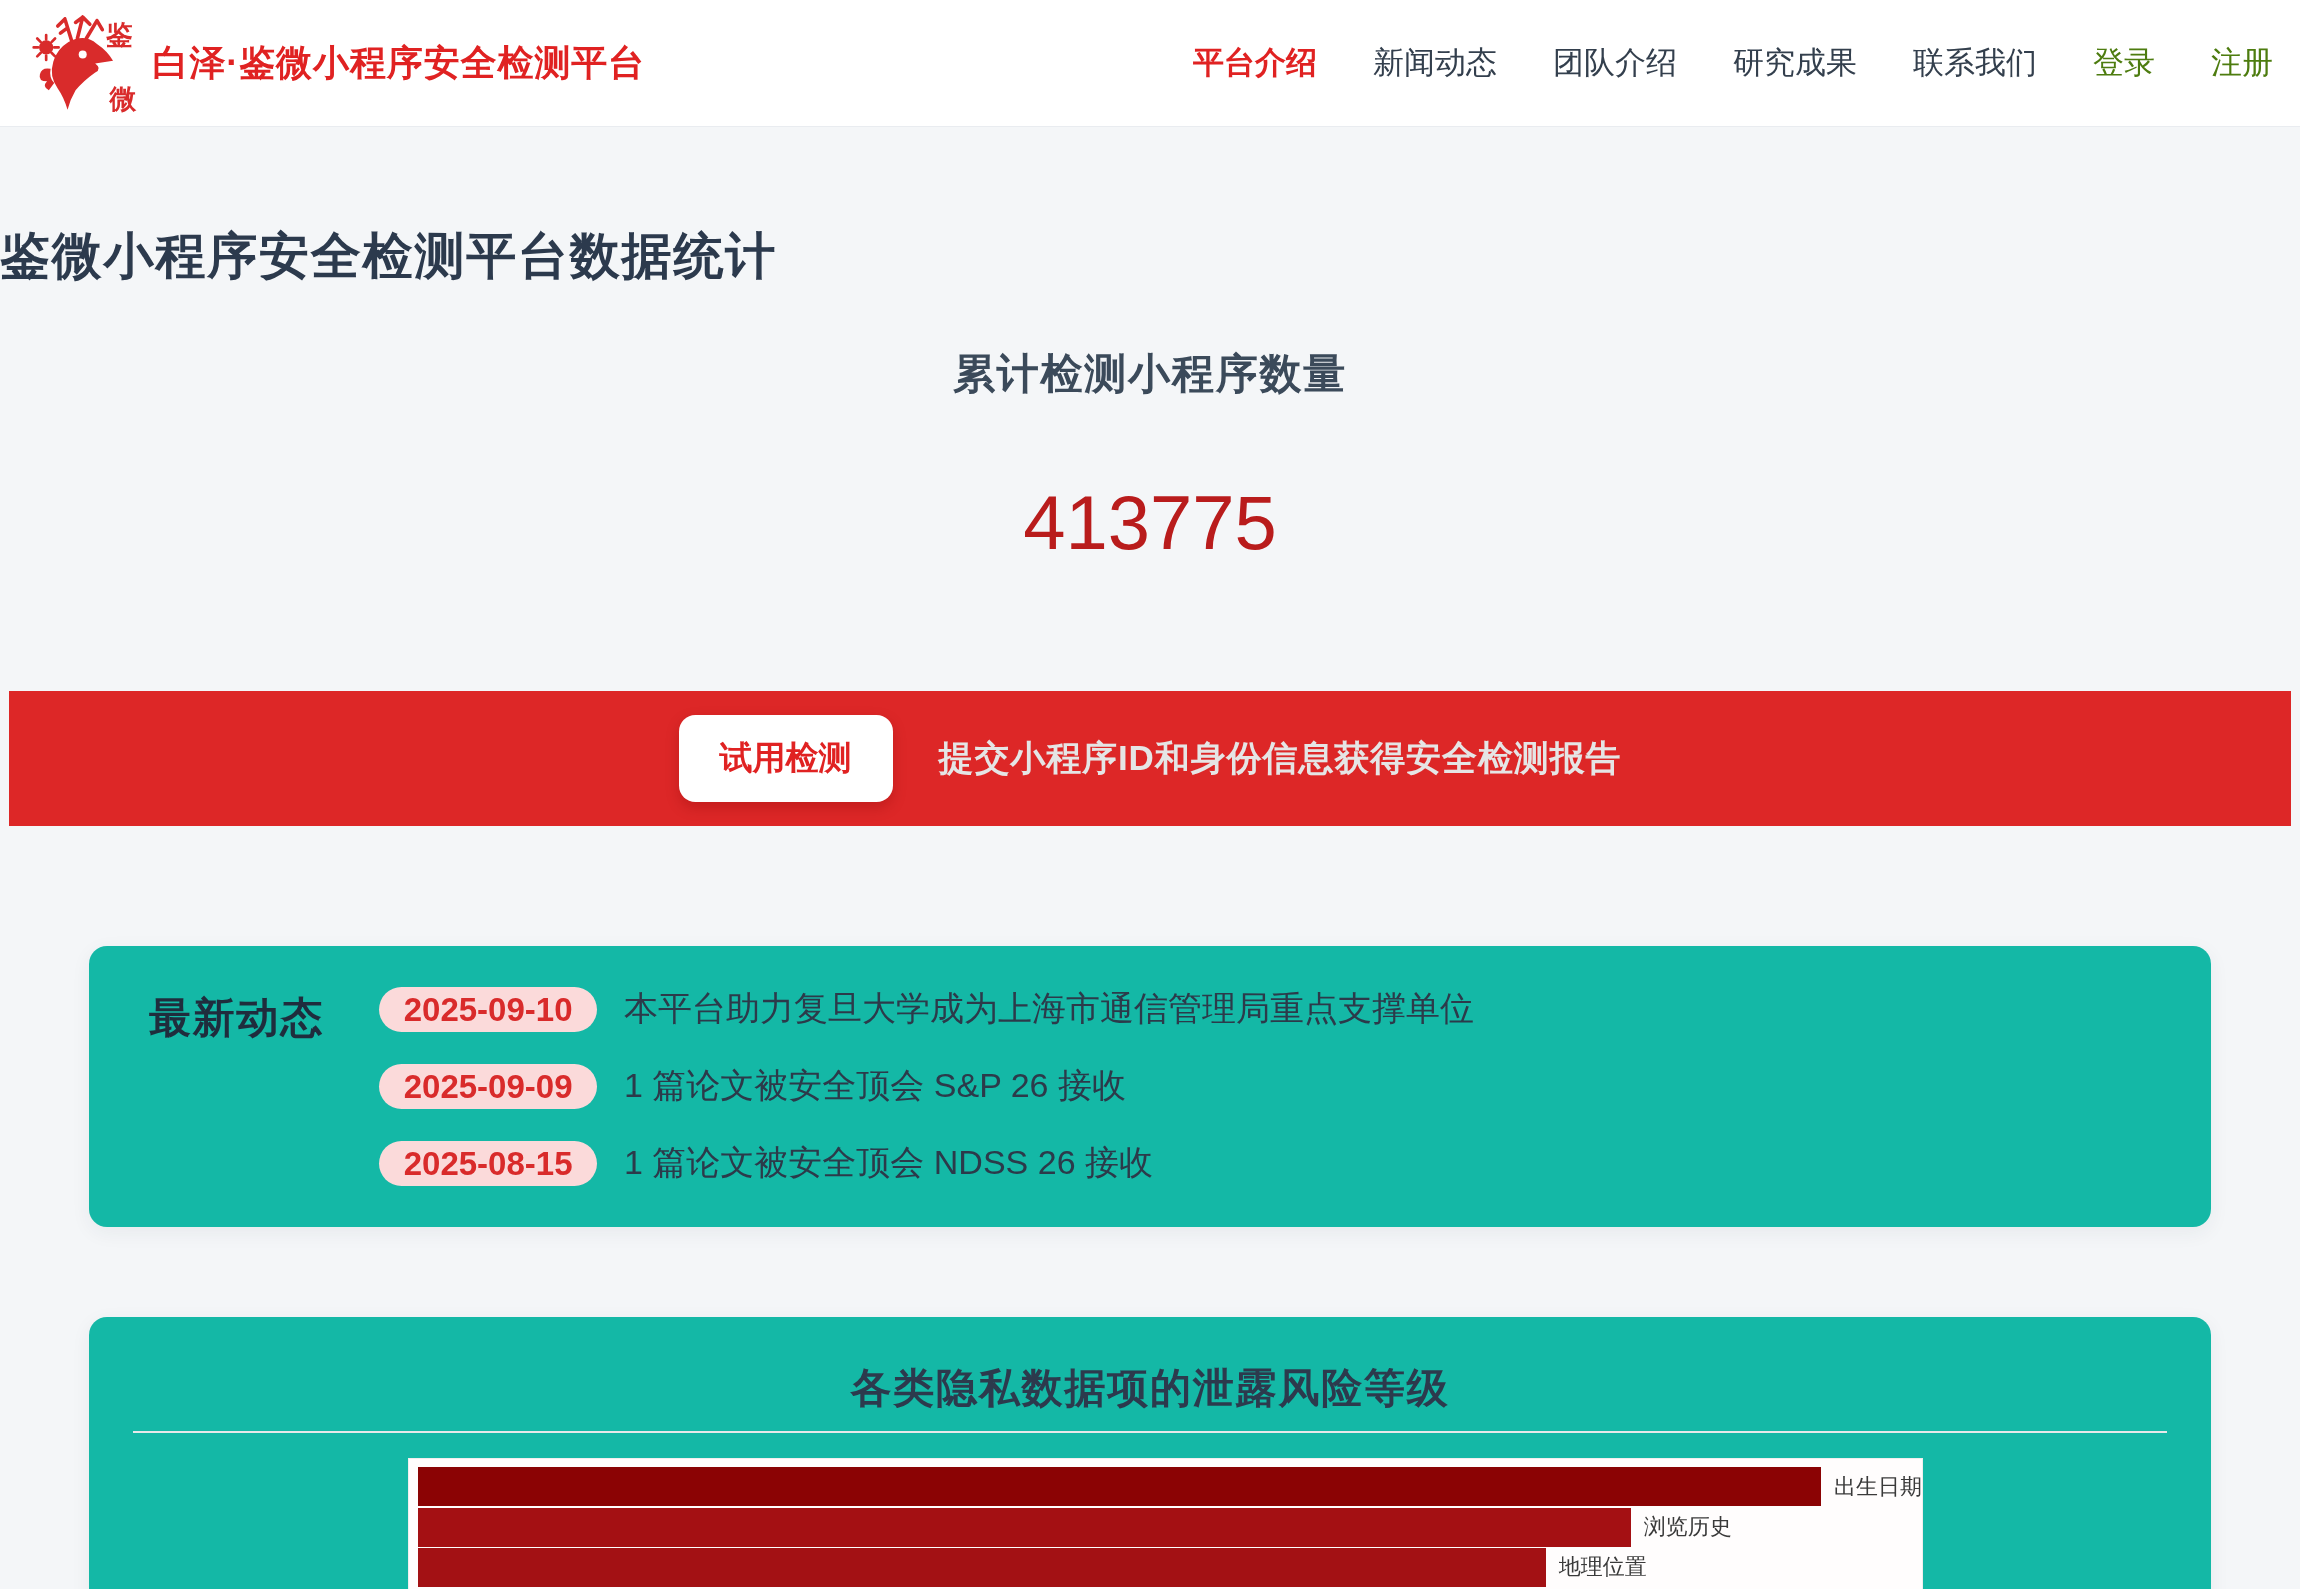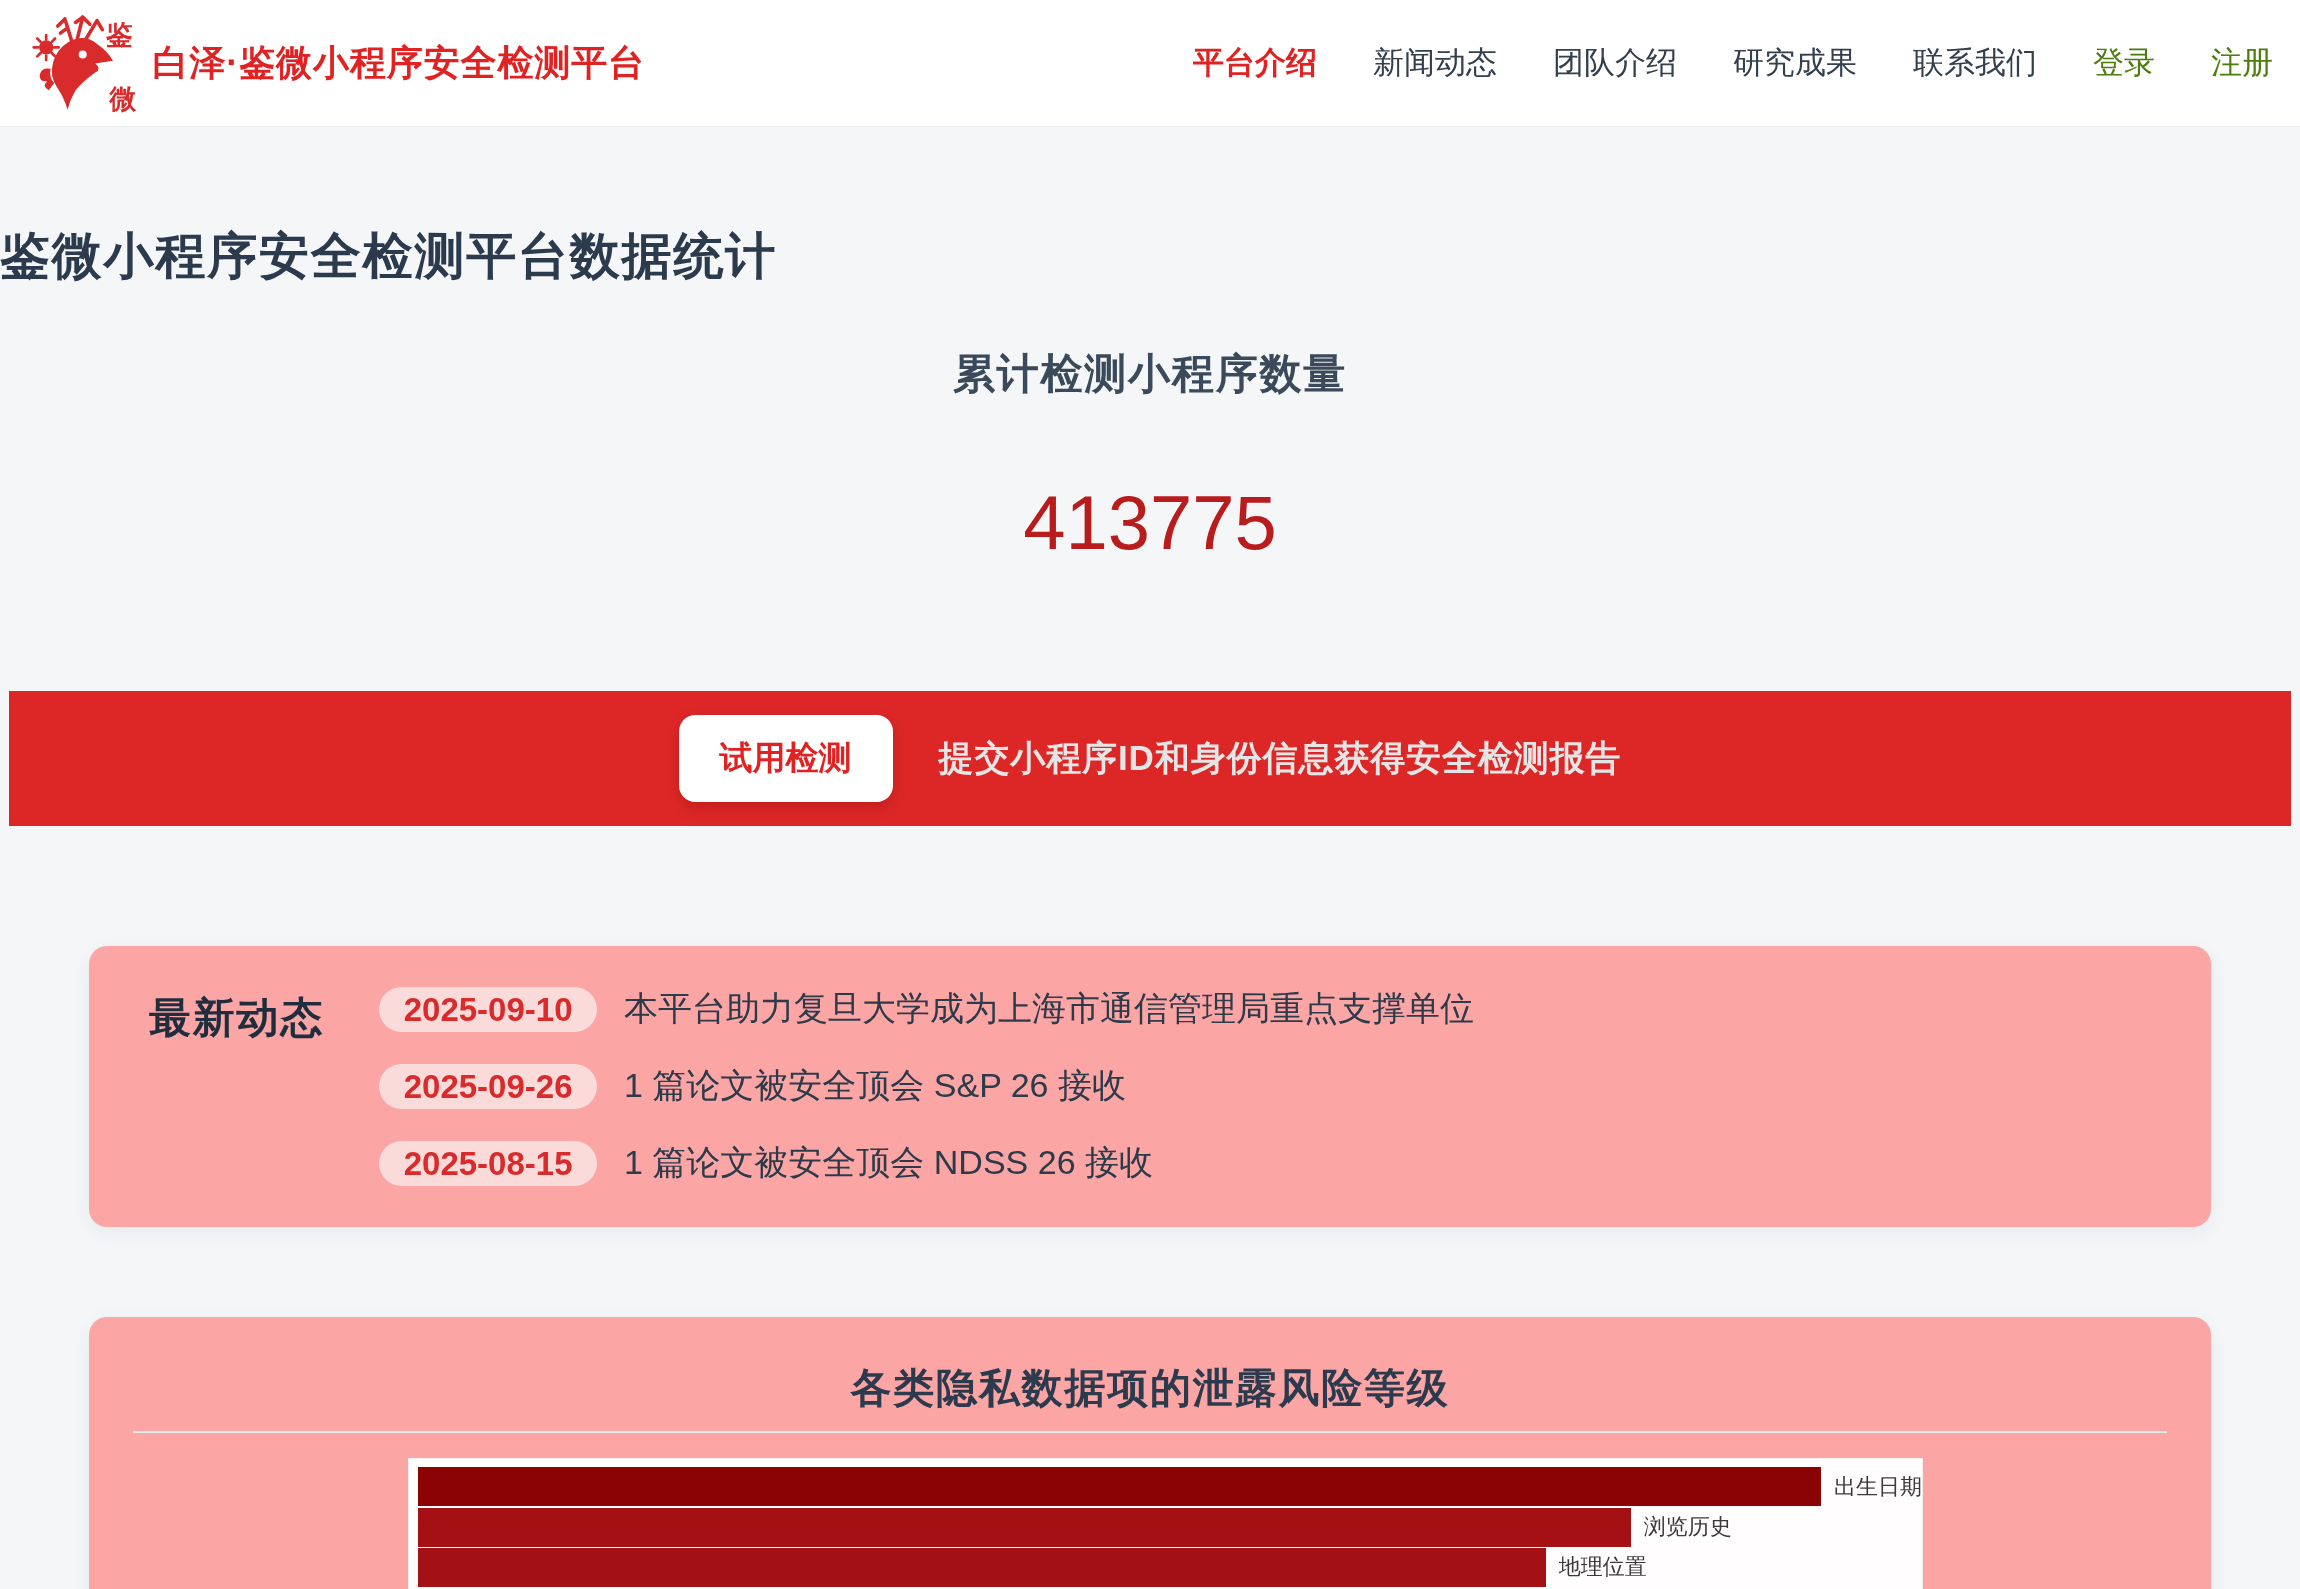--- a/index.html
+++ b/index.html
@@ -27,21 +27,21 @@
 
   
   .banner { margin:125px 9px 0; height:135px; background:#dd2727;
     display:flex; align-items:center; justify-content:center; gap:38px; }
   .banner-btn { background:#ffffff; color:#e02222; font-size:33px; font-weight:bold;
     padding:21px 41px; border:none; border-radius:16.4px; cursor:pointer;
     font-family:inherit; box-shadow:0 5.5px 12.7px rgba(120,0,0,.25); }
   .banner-text { color:#e5e5e5; font-size:35px; font-weight:bold; letter-spacing:0.9px;margin-left:8px; }
 
   
-  .card { width:2122px; margin:0 auto; background:#fca5a5; border-radius:18px;
+  .card { width:2122px; margin:0 auto; background:#14b8a6; border-radius:18px;
     box-shadow:0 5.5px 20px rgba(40,50,70,.06); }
 
   
   .news-card { margin-top:120px; padding:40px 55px 41px 60px; display:flex; }
   .news-heading { font-size:42px; font-weight:bold; color:#1f2d3d; margin-top:3.6px;
     letter-spacing:1.8px; white-space:nowrap; }
   .news-list { margin-left:55px; }
   .news-row { display:flex; align-items:center; margin-bottom:31px; }
   .news-row:last-child { margin-bottom:0; }
   .news-date { background:#fbdada; color:#d92b2b; font-weight:bold; font-size:33px;
@@ -111,21 +111,21 @@
 </div>
 
 <div class="card news-card">
   <div class="news-heading">最新动态</div>
   <div class="news-list">
     <div class="news-row">
       <span class="news-date">2025-09-10</span>
       <span class="news-text">本平台助力复旦大学成为上海市通信管理局重点支撑单位</span>
     </div>
     <div class="news-row">
-      <span class="news-date">2025-09-26</span>
+      <span class="news-date">2025-09-09</span>
       <span class="news-text">1 篇论文被安全顶会 S&amp;P 26 接收</span>
     </div>
     <div class="news-row">
       <span class="news-date">2025-08-15</span>
       <span class="news-text">1 篇论文被安全顶会 NDSS 26 接收</span>
     </div>
   </div>
 </div>
 
 <div class="card chart-card">

